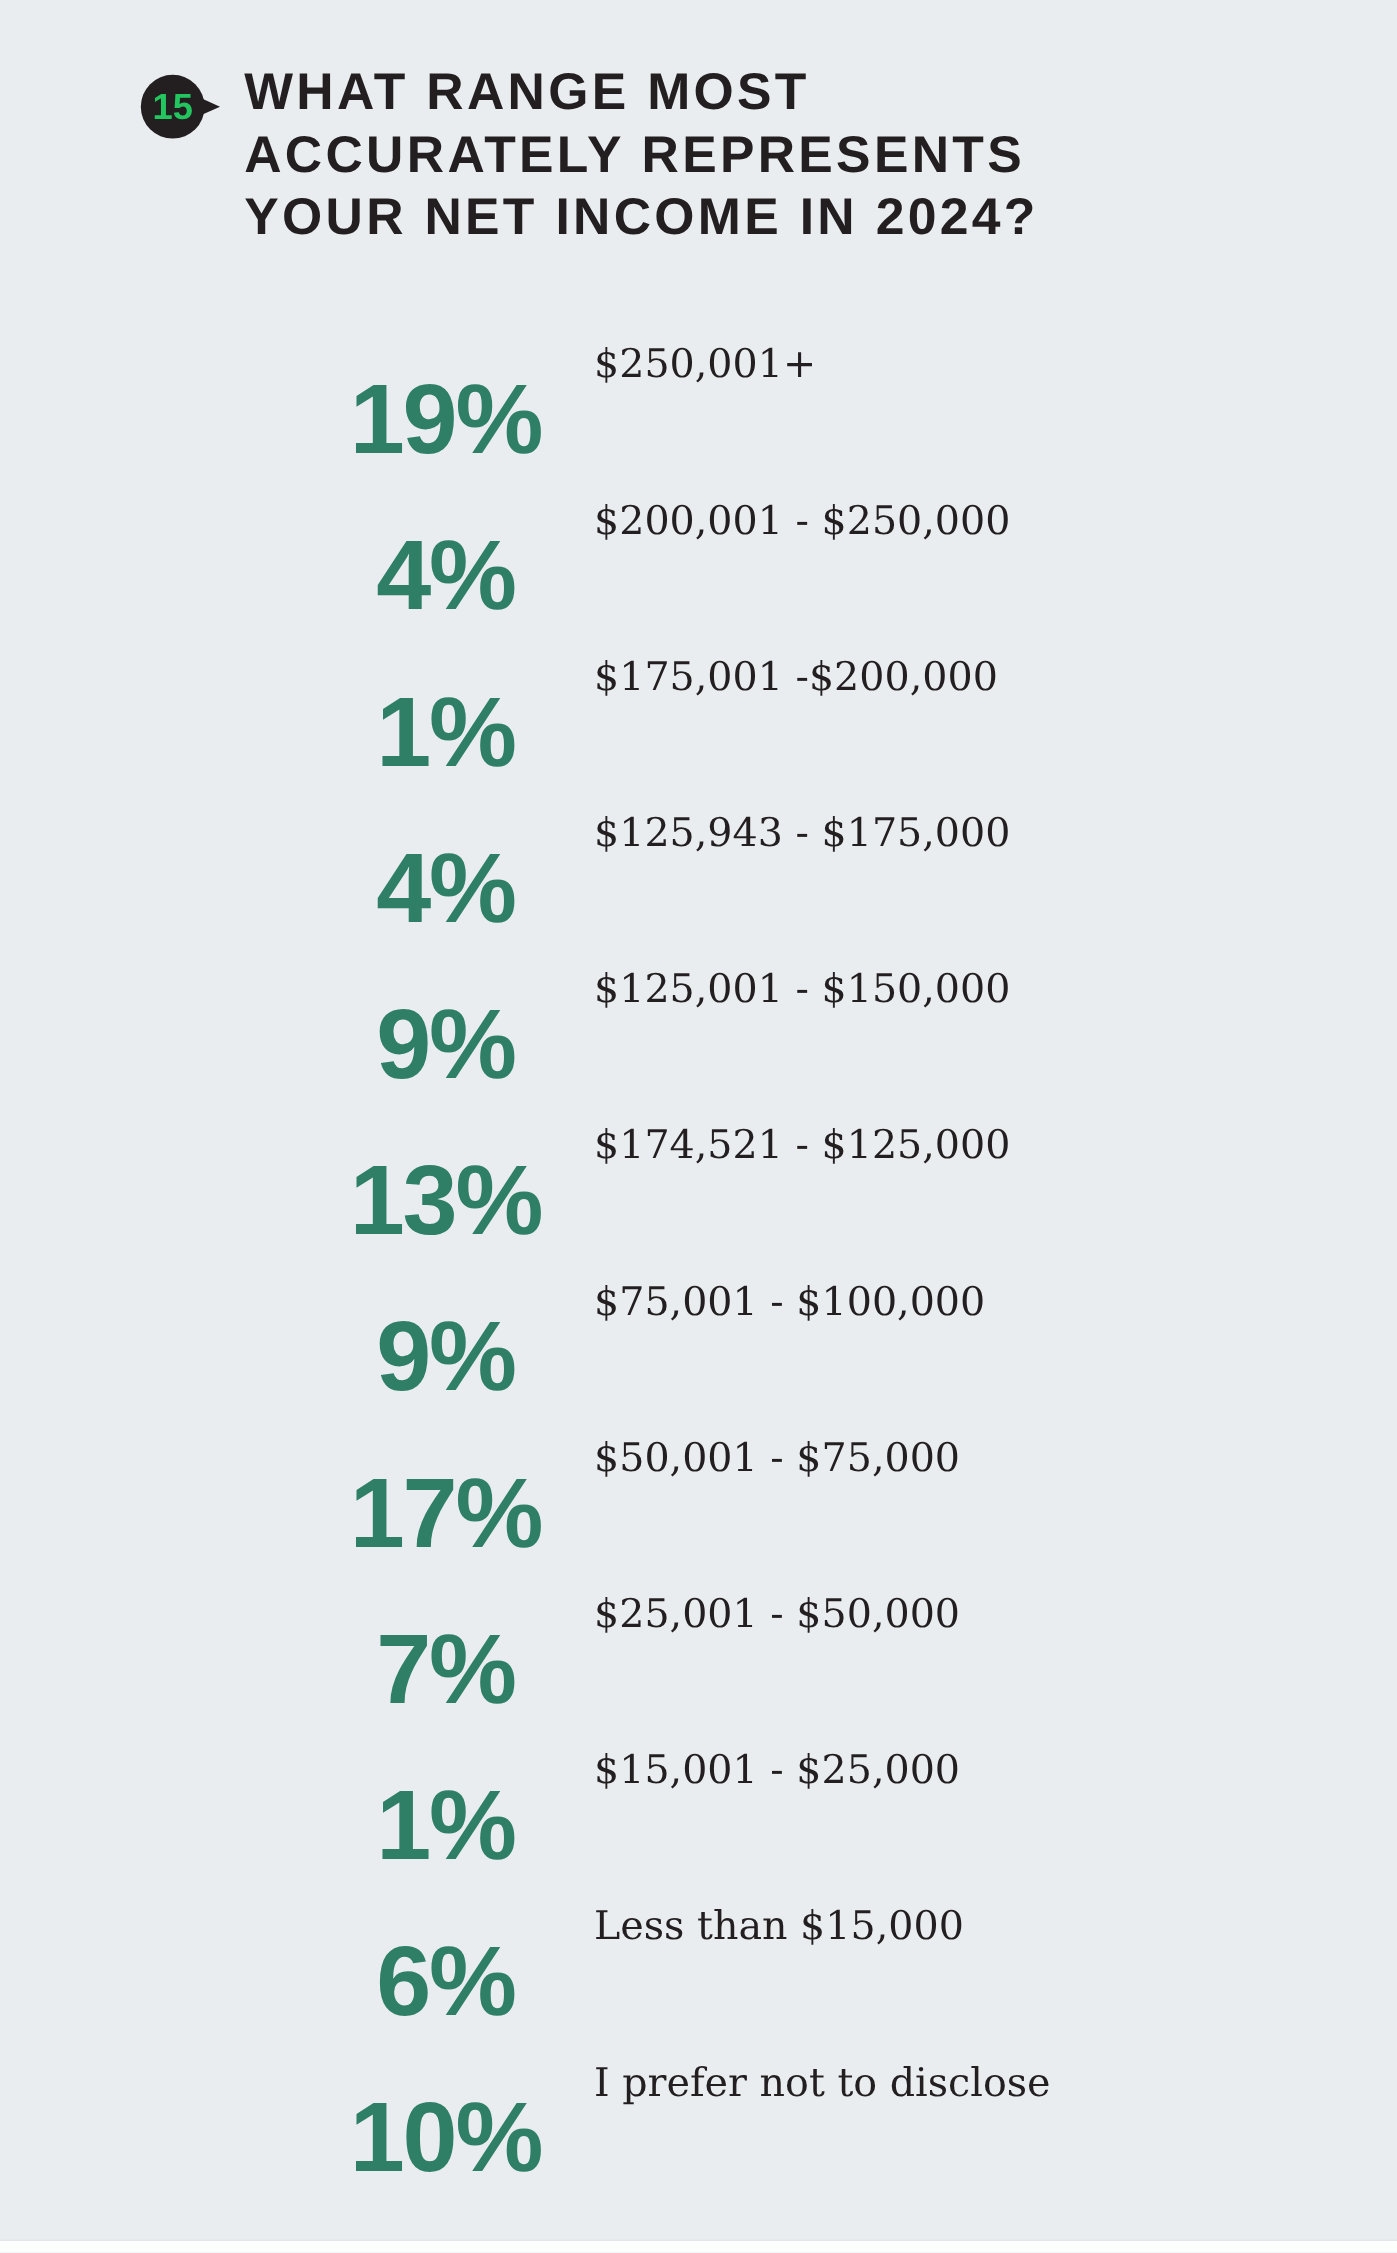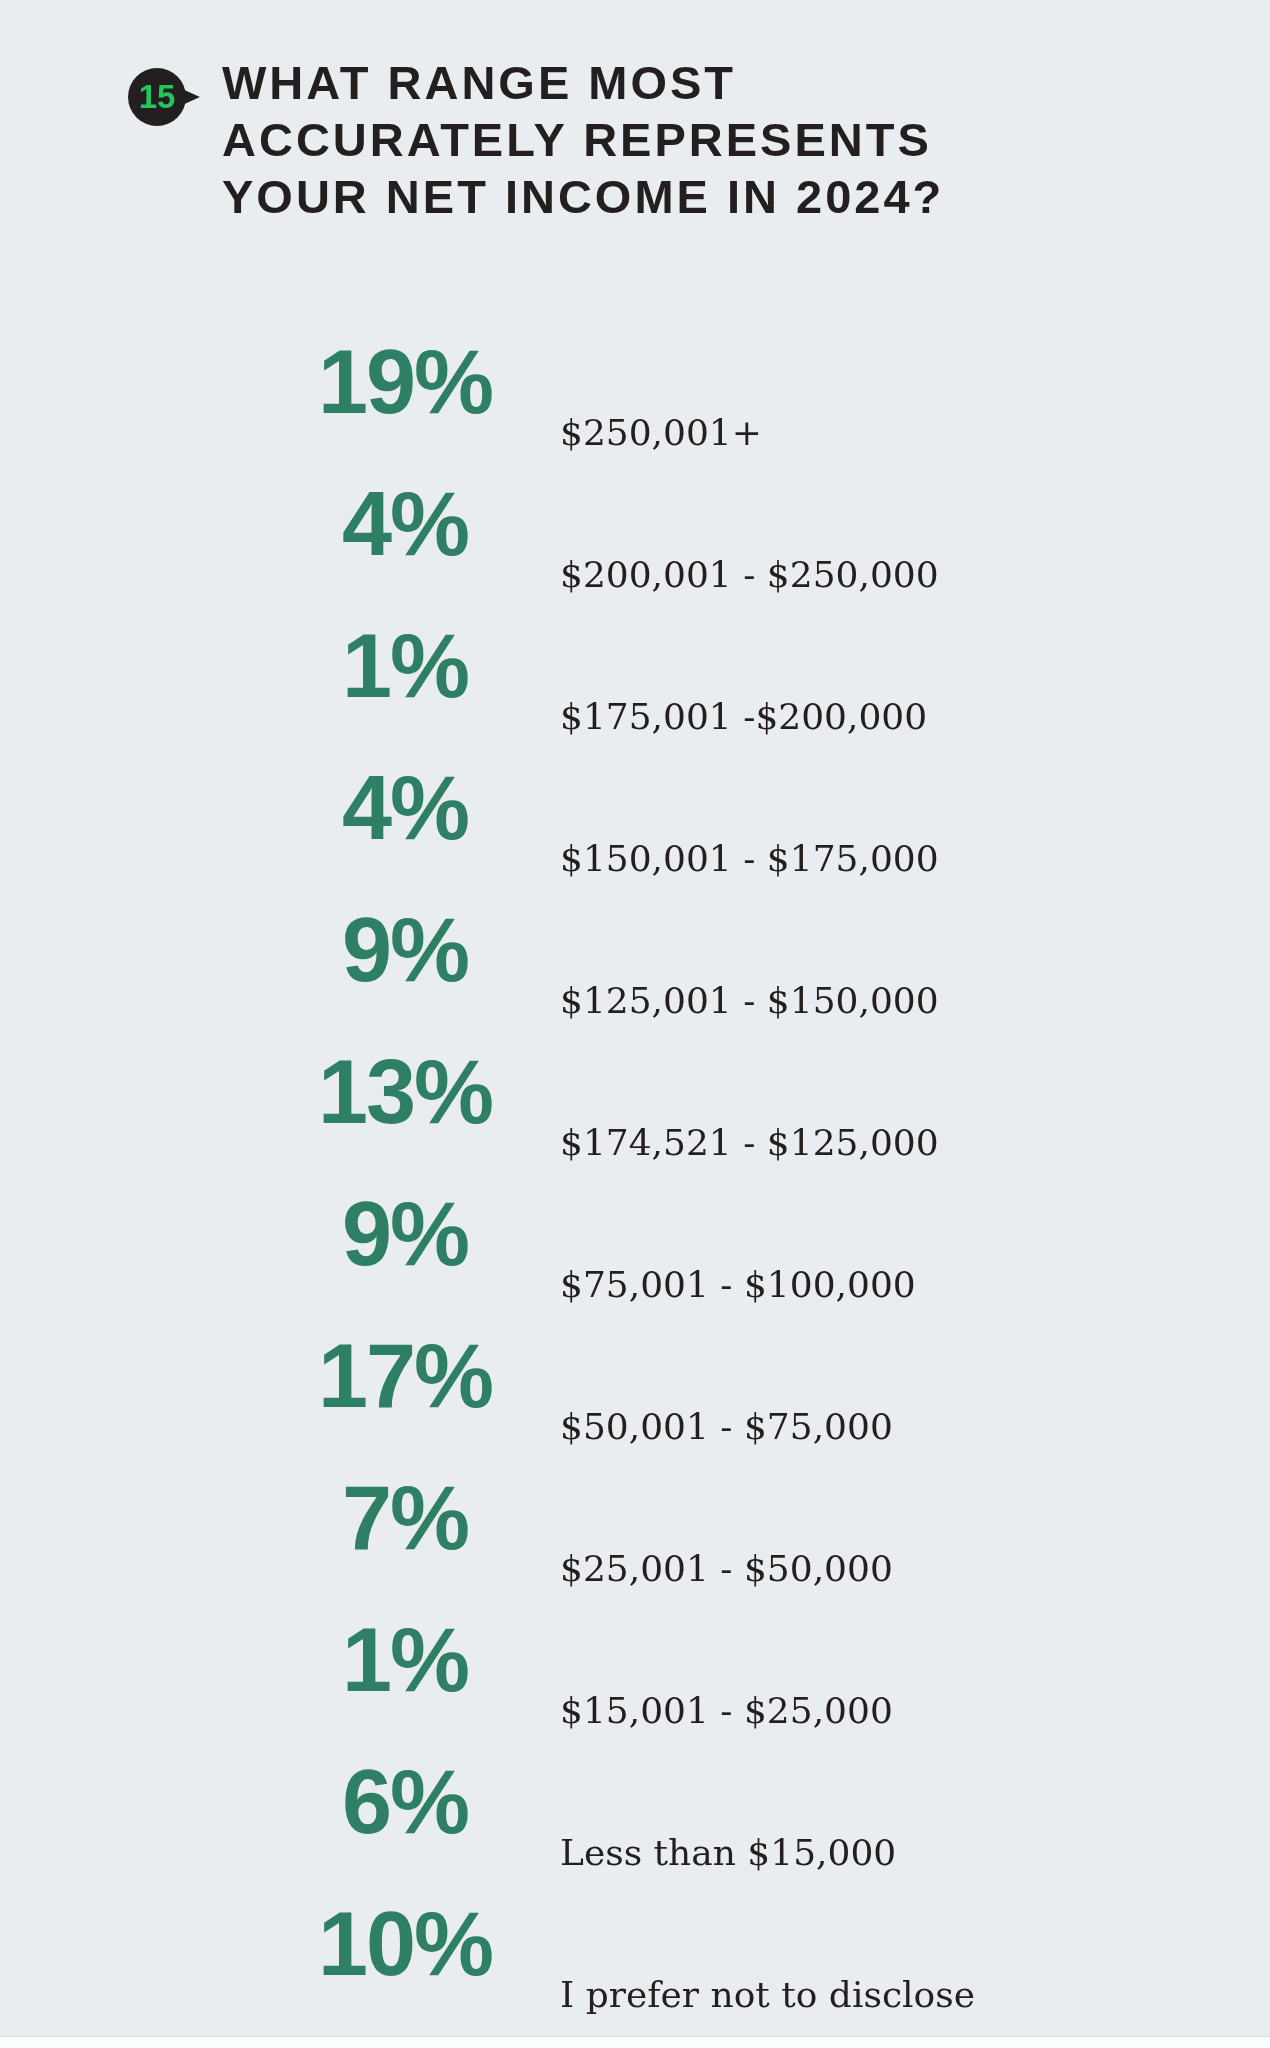--- a/index.html
+++ b/index.html
@@ -64,22 +64,21 @@
   
   .rows {
     position: absolute;
     top: 311px;
     left: 0;
     width: 100%;
   }
   .row {
     height: 142px;
     display: flex;
-    align-items: flex-end;
-    gap: 20px;
+    align-items: flex-start;
   }
   .pct {
     margin-left: 270px;
     width: 270px;
     flex: 0 0 270px;
     text-align: center;
     line-height: 142px;
     font-size: 90px;
     font-weight: bold;
     letter-spacing: -2px;
@@ -128,21 +127,21 @@
       <div class="row">
         <div class="pct">4%</div>
         <div class="label">$200,001 - $250,000</div>
       </div>
       <div class="row">
         <div class="pct">1%</div>
         <div class="label">$175,001 -$200,000</div>
       </div>
       <div class="row">
         <div class="pct">4%</div>
-        <div class="label">$150,001 - $175,000</div>
+        <div class="label">$125,943 - $175,000</div>
       </div>
       <div class="row">
         <div class="pct">9%</div>
         <div class="label">$125,001 - $150,000</div>
       </div>
       <div class="row">
         <div class="pct">13%</div>
         <div class="label">$174,521 - $125,000</div>
       </div>
       <div class="row">

